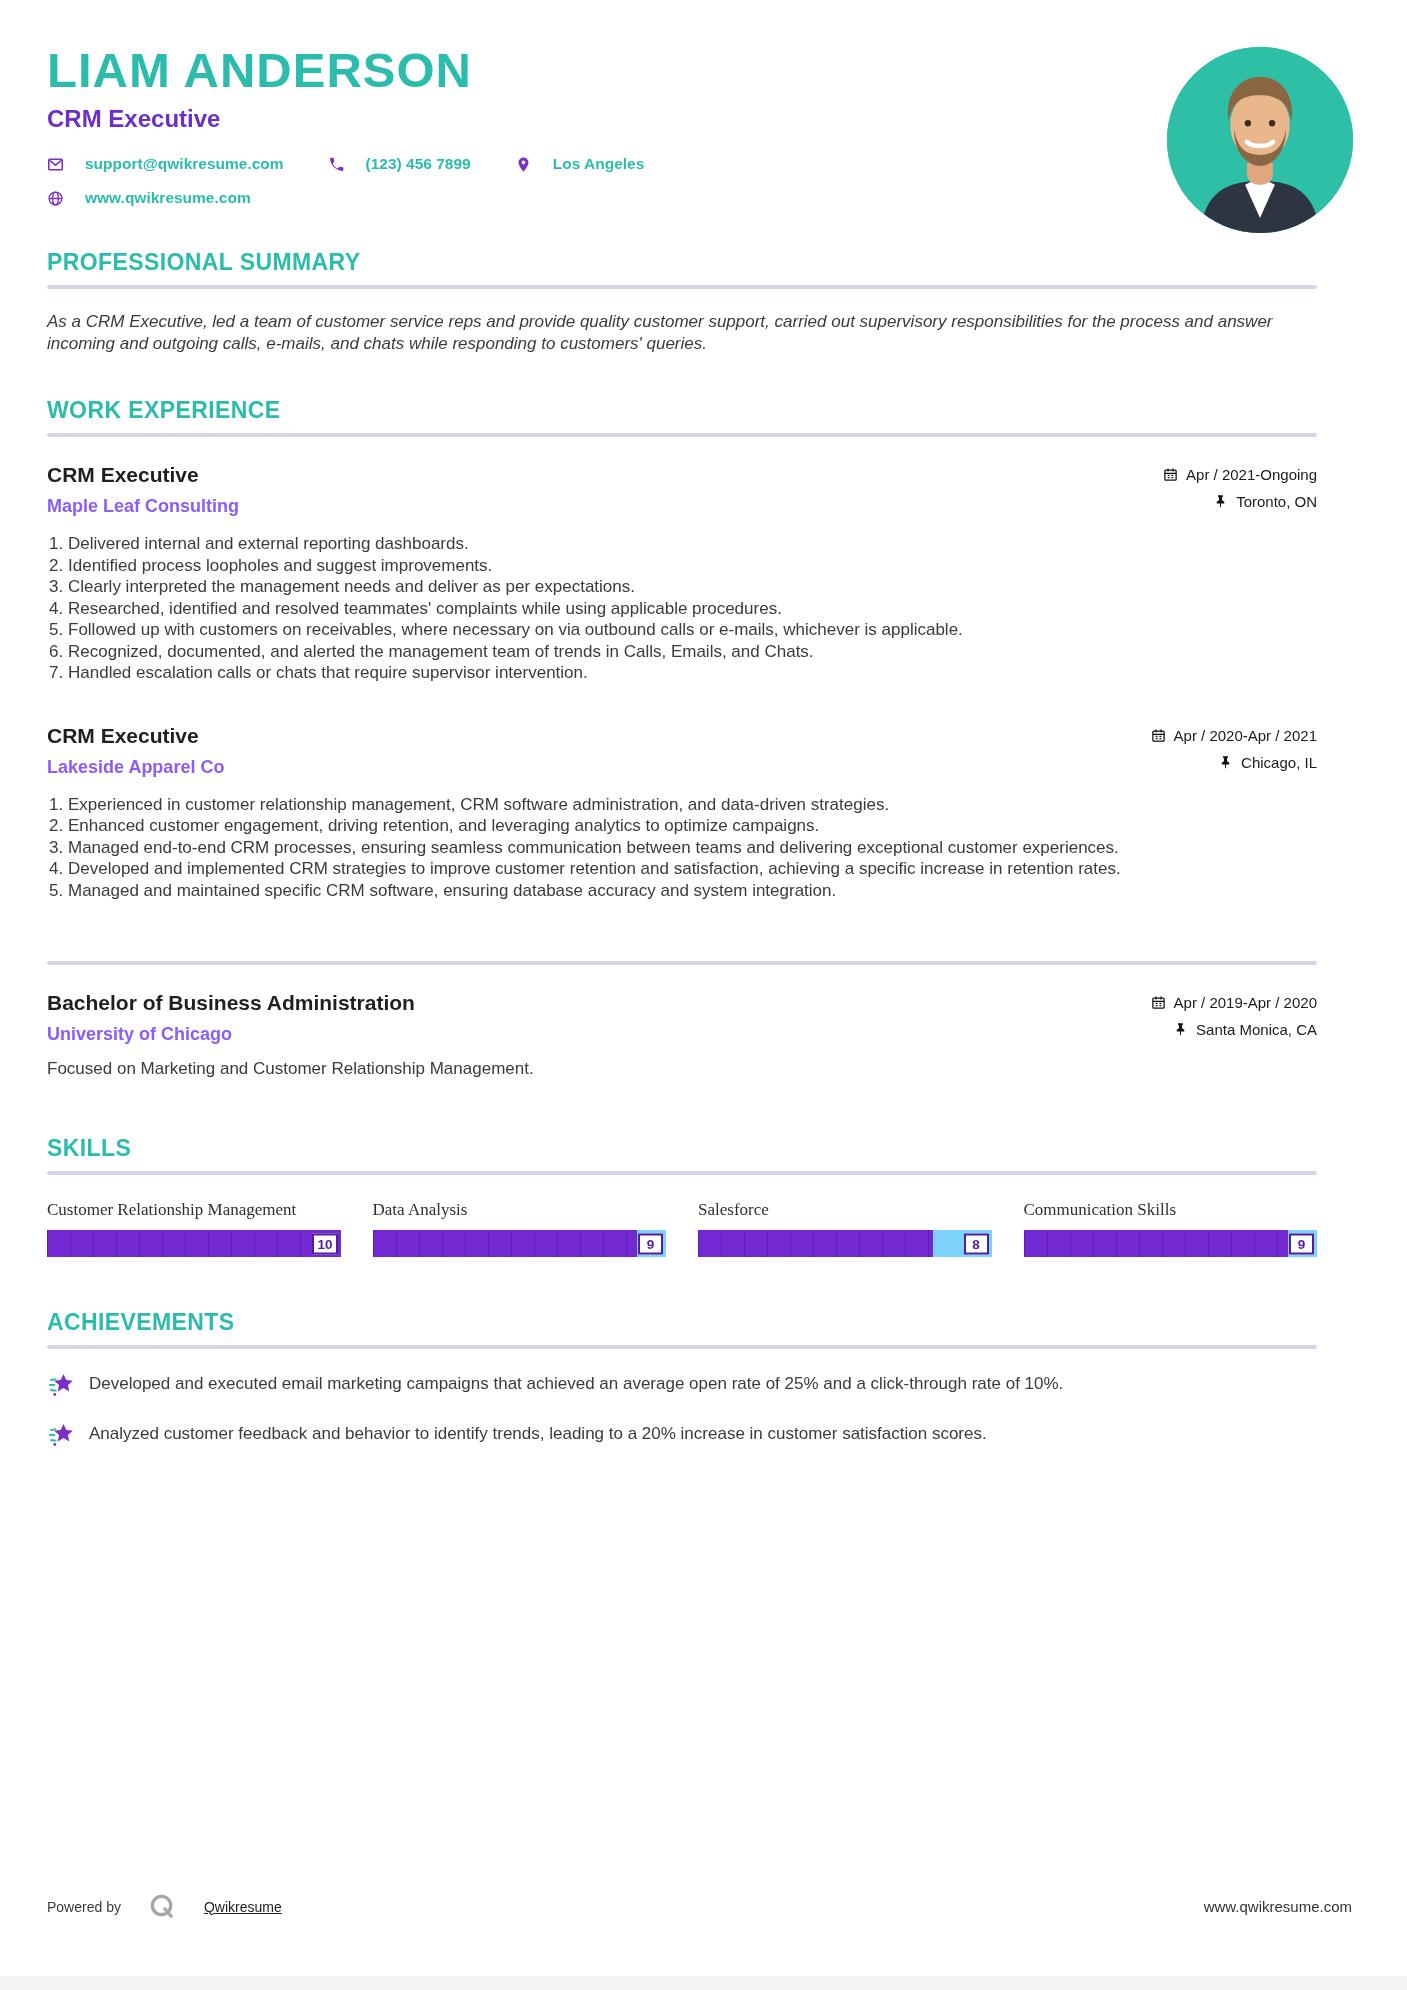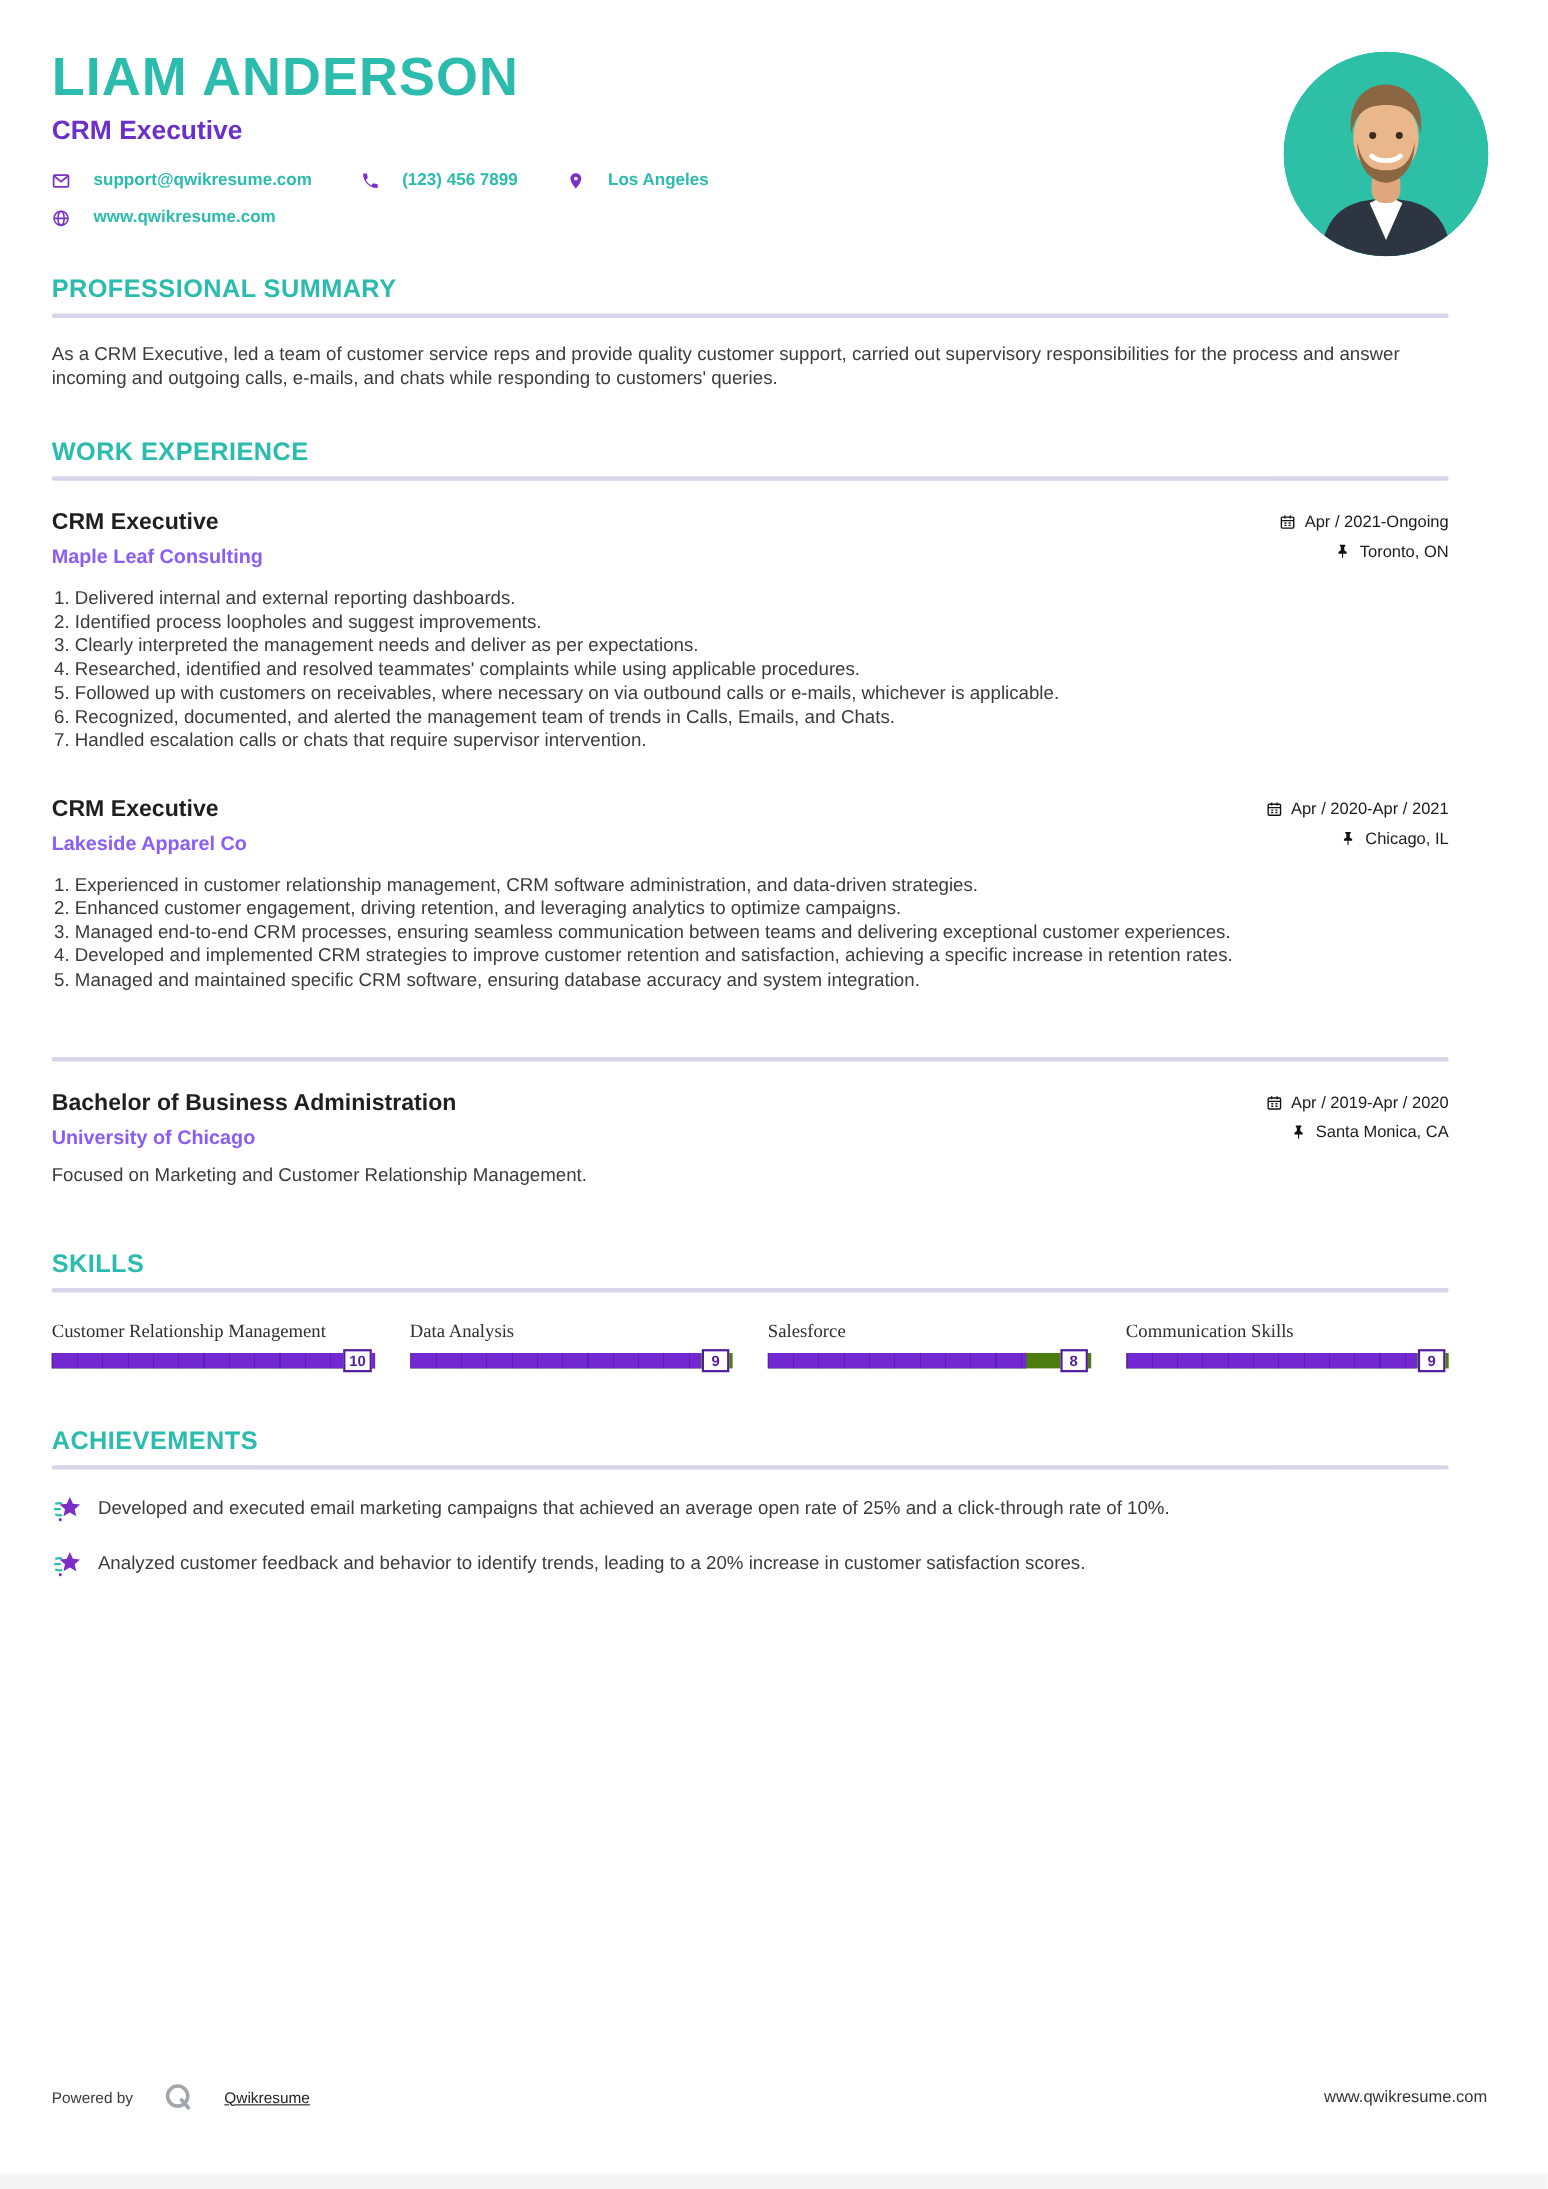--- a/index.html
+++ b/index.html
@@ -24,21 +24,21 @@
 
   .avatar {
     position:absolute; top:47px; left:1167px; width:186px; height:186px;
     border-radius:50%; overflow:hidden; background:#2ebfa7;
   }
 
   
   .section { margin-top:42px; }
   .section-title { color:#2bbcad; font-size:23px; font-weight:800; letter-spacing:0.4px; }
   .rule { height:4px; background:#d9d4ea; margin-top:9px; border-radius:2px; }
-  .section-body { margin-top:22px; }
+  .section-body { margin-top:22px;font-style:italic; }
   .para { font-size:17px; line-height:22px; color:#3b3b3b; }
 
   
   .job { margin-top:26px; }
   .job + .job { margin-top:40px; }
   .job-head { display:flex; justify-content:space-between; align-items:flex-start; }
   .job-title { font-size:21px; font-weight:700; color:#1f1f1f; }
   .job-company { font-size:18px; font-weight:600; color:#8b5cf6; margin-top:9px; }
   .job-meta { font-size:15px; color:#1b1b1b; white-space:nowrap; padding-top:3px; }
   .meta-line { display:flex; justify-content:flex-end; align-items:center; gap:8px; }
@@ -47,21 +47,21 @@
   ol.bullets { margin-top:16px; padding-left:21px; }
   ol.bullets li { font-size:17px; line-height:21.5px; color:#3b3b3b; }
 
   
   .edu-note { margin-top:14px; font-size:17px; color:#3b3b3b; }
 
   
   .skills-grid { display:flex; gap:32px; margin-top:24px; }
   .skill { flex:1; min-width:0; }
   .skill-name { font-size:17px; line-height:22px; color:#2f2f2f; margin-bottom:9px;font-family:Liberation Serif, serif; }
-  .skill-bar { position:relative; height:14px; background:#4d7c0f;padding-left:34px; }
+  .skill-bar { position:relative; height:27px; background:#7dd3fc;padding-left:34px; }
   .skill-fill {
     position:absolute; left:0; top:0; bottom:0; background:#7229d2;
     background-image:repeating-linear-gradient(90deg, rgba(40,0,100,0.28) 0 1px, transparent 1px 23px);
   }
   .skill-score {
     position:absolute; right:3px; top:50%; transform:translateY(-50%);
     min-width:25px; height:21px; padding:0 3px; background:#ffffff;
     border:2px solid #4f1d9e; color:#4f1d9e; font-size:13.5px; font-weight:700;
     display:flex; align-items:center; justify-content:center;
   }

